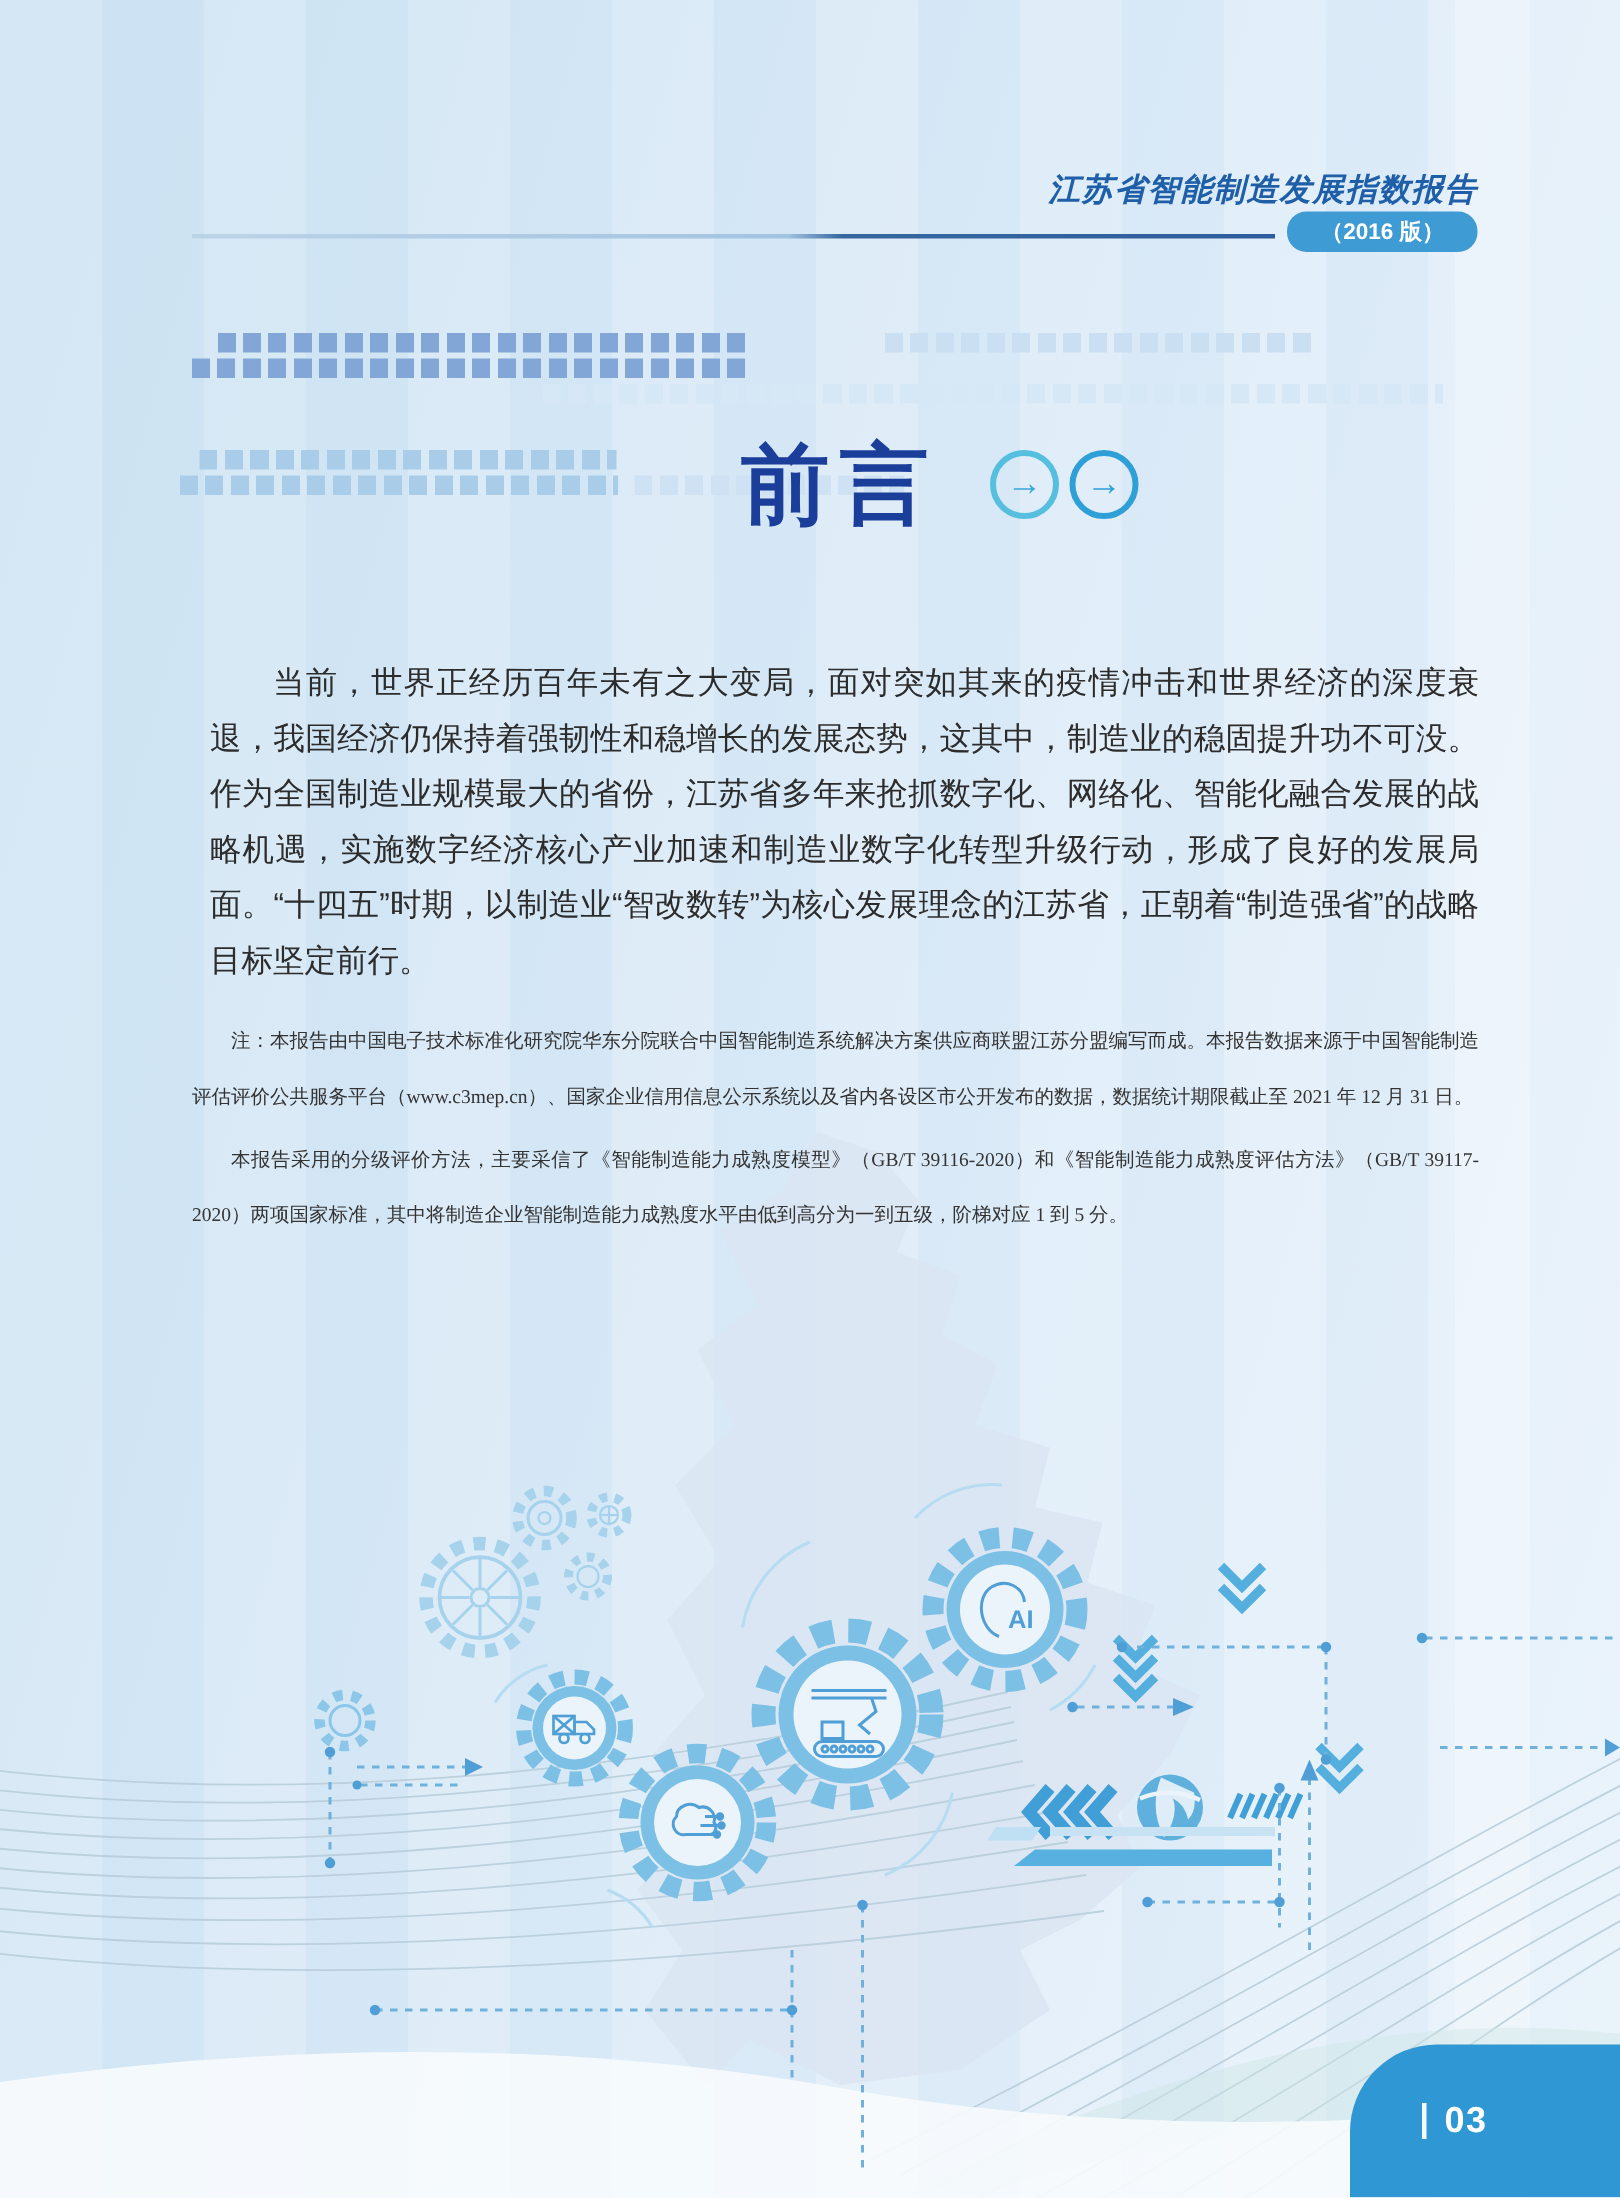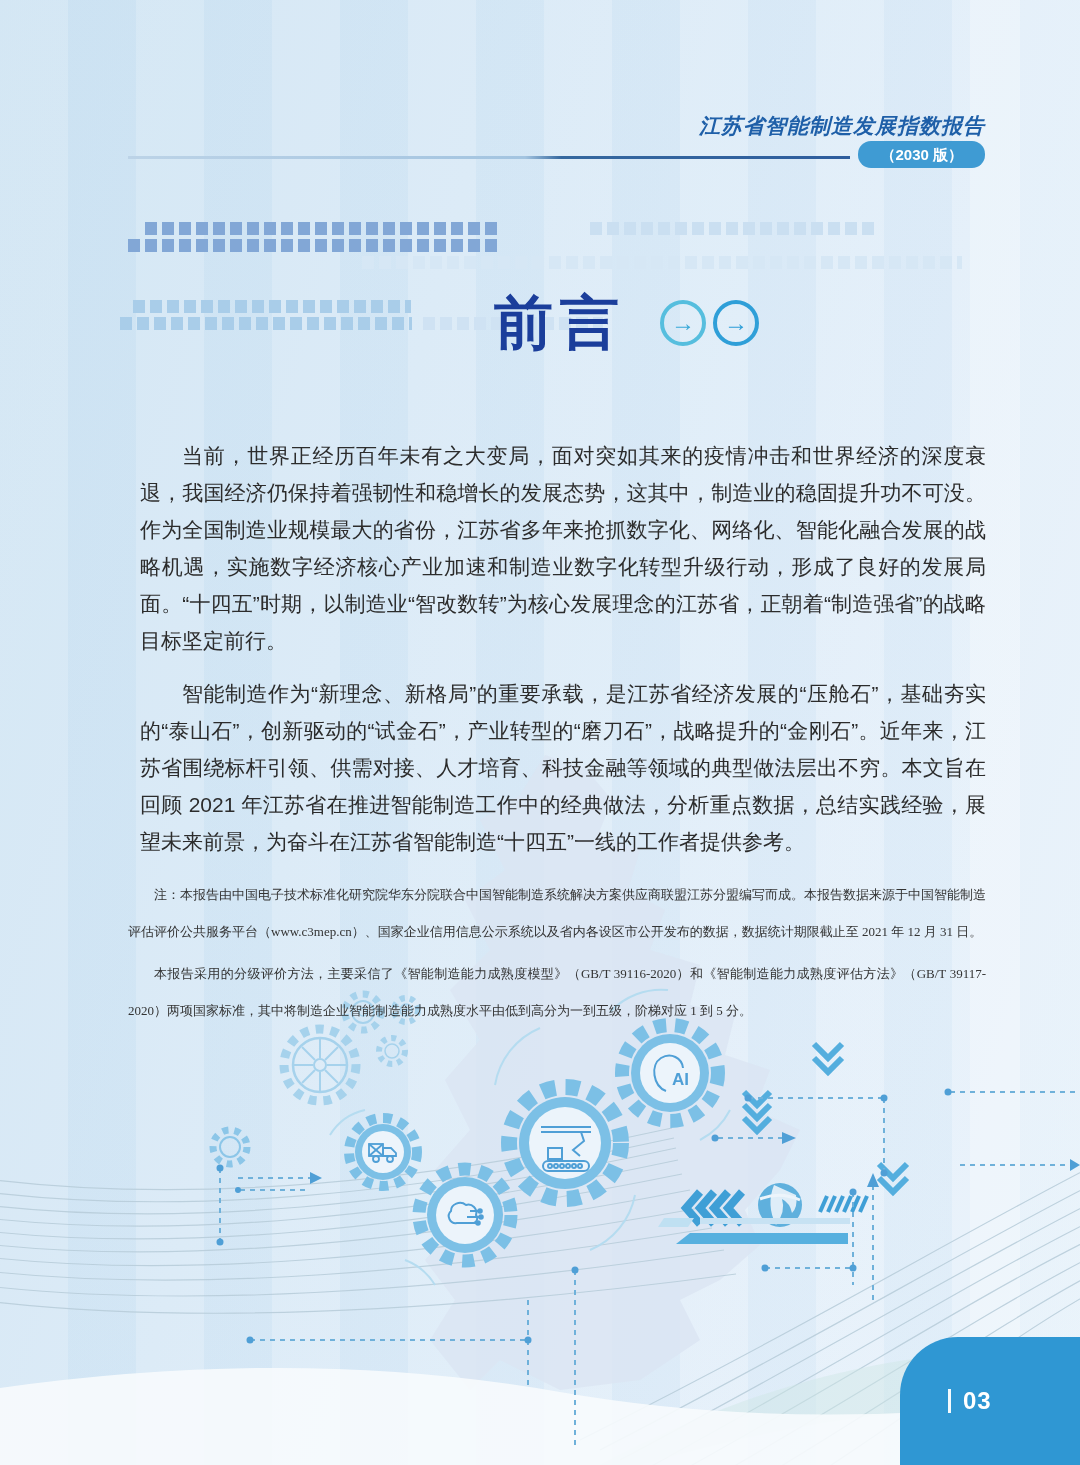--- a/index.html
+++ b/index.html
@@ -67,21 +67,21 @@
     text-align:justify;text-indent:2em;
   }
   .main-text p.note{
     font-family:Liberation Serif, serif;
     font-size:13px;line-height:37px;color:#333333;
     margin:0;
   }
   .main-text p.note + p.note{margin-top:5px;}
   
   .page-box{
-    position:absolute;right:0;bottom:0;width:180px;height:128px;
+    position:absolute;right:0;bottom:0;width:180px;height:102px;
     background:#2f97d3;border-top-left-radius:58px;
     display:flex;align-items:center;padding-left:48px;box-sizing:border-box;
   }
   .page-sep{width:3px;height:24px;background:rgba(255,255,255,.95);margin-right:12px;}
   .page-num{color:#ffffff;font-size:24px;font-weight:bold;letter-spacing:1px;}
   .deco-svg{position:absolute;left:0;top:740px;pointer-events:none;}
 </style>
 </head>
 <body>
 
@@ -292,41 +292,40 @@
       <polygon points="310,432 322,438 310,444"></polygon>
       <circle cx="238" cy="450" r="3"></circle>
       <circle cx="250" cy="600" r="3.5"></circle>
         <circle cx="528" cy="600" r="3.5"></circle>
       <circle cx="575" cy="530" r="3.5"></circle>
     </g>
   </svg>
 
   <div class="header-title">江苏省智能制造发展指数报告</div>
   <div class="header-line"></div>
-  <div class="header-badge">（2030 版）</div>
+  <div class="header-badge">（2016 版）</div>
 
   <div class="dots" style="left:145px;top:222px;width:352px;--c:#82a7d6;"></div>
   <div class="dots" style="left:128px;top:239px;width:372px;--c:#82a7d6;"></div>
   <div class="dots" style="left:590px;top:222px;width:285px;--c:#cadff1;"></div>
   <div class="dots" style="left:362px;top:256px;width:600px;--c:#d6e7f5;"></div>
   <div class="dots" style="left:133px;top:300px;width:278px;--c:#a9cde9;"></div>
   <div class="dots" style="left:120px;top:317px;width:292px;--c:#a9cde9;"></div>
   <div class="dots" style="left:423px;top:317px;width:180px;--c:#cfe2f3;"></div>
 
   <div class="title-row">
     <h1 class="section-title">前言</h1>
     <div class="arrows">
       <span class="arrow-circle a1">→</span>
       <span class="arrow-circle a2">→</span>
     </div>
   </div>
 
   <div class="main-text">
     <p>当前，世界正经历百年未有之大变局，面对突如其来的疫情冲击和世界经济的深度衰退，我国经济仍保持着强韧性和稳增长的发展态势，这其中，制造业的稳固提升功不可没。作为全国制造业规模最大的省份，江苏省多年来抢抓数字化、网络化、智能化融合发展的战略机遇，实施数字经济核心产业加速和制造业数字化转型升级行动，形成了良好的发展局面。“十四五”时期，以制造业“智改数转”为核心发展理念的江苏省，正朝着“制造强省”的战略目标坚定前行。</p>
-    <p>智能制造作为“新理念、新格局”的重要承载，是江苏省经济发展的“压舱石”，基础夯实的“泰山石”，创新驱动的“试金石”，产业转型的“磨刀石”，战略提升的“金刚石”。近年来，江苏省围绕标杆引领、供需对接、人才培育、科技金融等领域的典型做法层出不穷。本文旨在回顾 2021 年江苏省在推进智能制造工作中的经典做法，分析重点数据，总结实践经验，展望未来前景，为奋斗在江苏省智能制造“十四五”一线的工作者提供参考。</p>
     <p class="note">注：本报告由中国电子技术标准化研究院华东分院联合中国智能制造系统解决方案供应商联盟江苏分盟编写而成。本报告数据来源于中国智能制造评估评价公共服务平台（www.c3mep.cn）、国家企业信用信息公示系统以及省内各设区市公开发布的数据，数据统计期限截止至 2021 年 12 月 31 日。</p>
     <p class="note">本报告采用的分级评价方法，主要采信了《智能制造能力成熟度模型》（GB/T 39116-2020）和《智能制造能力成熟度评估方法》（GB/T 39117-2020）两项国家标准，其中将制造企业智能制造能力成熟度水平由低到高分为一到五级，阶梯对应 1 到 5 分。</p>
   </div>
 
   <div class="page-box">
     <div class="page-sep"></div>
     <span class="page-num">03</span>
   </div>
 </div>
 

